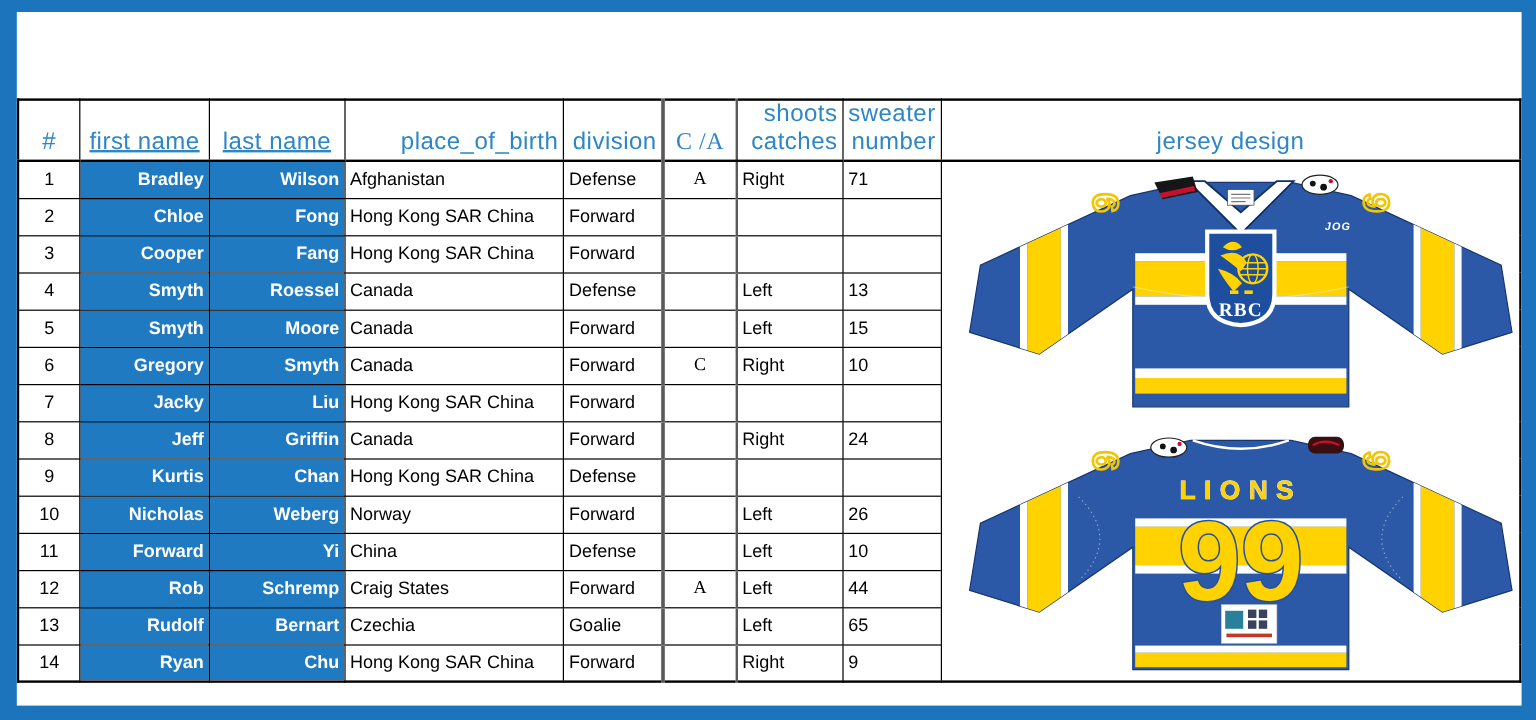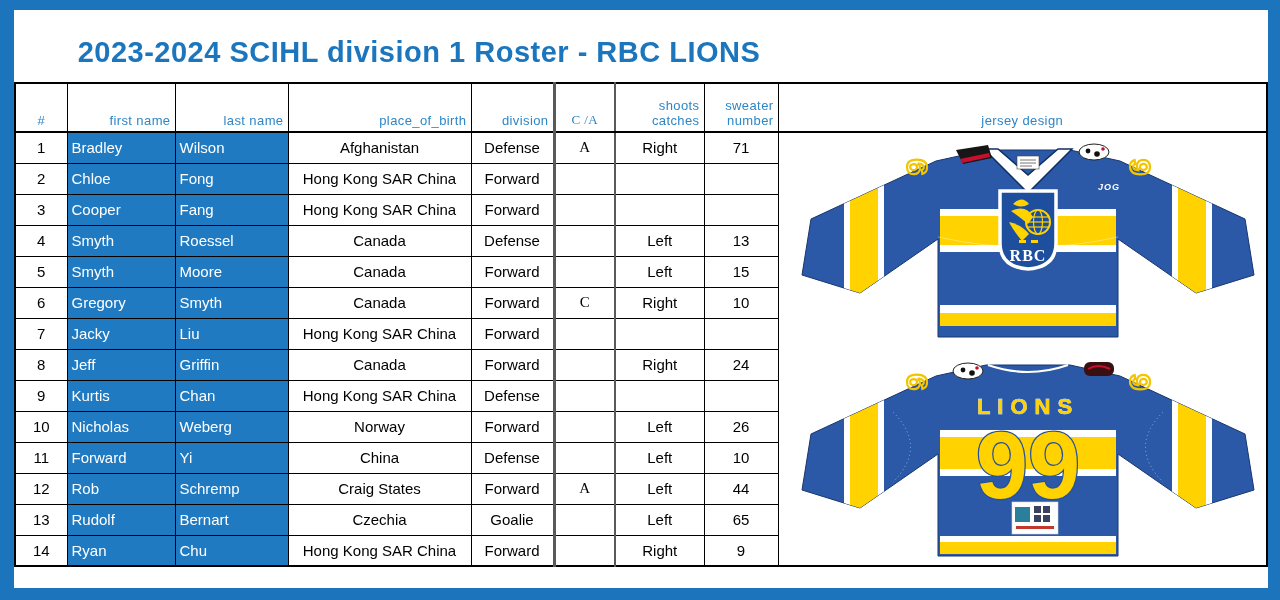--- a/index.html
+++ b/index.html
@@ -5,42 +5,41 @@
   html,body{margin:0;padding:0;background:#e8e8e8;}
   .page{position:relative;width:1280px;height:600px;background:#1c75bc;font-family:"Liberation Sans",sans-serif;}
   .inner{position:absolute;left:14px;top:10px;width:1254px;height:578px;background:#ffffff;overflow:hidden;}
   .title{position:absolute;left:40px;top:26px;width:730px;text-align:center;
          font-size:29px;font-weight:800;color:#1b76be;letter-spacing:0.5px;white-space:nowrap;}
   table.roster{position:absolute;left:0px;top:72px;border-collapse:collapse;table-layout:fixed;
                font-size:15px;color:#000;}
   table.roster td,table.roster th{border:1px solid #000;overflow:hidden;white-space:nowrap;padding:0 4px;}
   table.roster{border:2px solid #000;}
   tr.hdr th{height:44px;vertical-align:bottom;padding-bottom:3px;font-weight:400;
-            color:#2e86c6;font-size:13px;letter-spacing:0.4px;border-bottom:2px solid #000;}
+            color:#2e86c6;font-size:20px;letter-spacing:0.4px;border-bottom:2px solid #000;}
   tr.datarow{height:31px;}
   td.c-num{text-align:center;}
-  td.c-name{background:#1f7ac2;color:#ffffff;font-weight:400;text-align:left;padding-left:6px;}
-  td.c-place,td.c-pos,td.c-shoots,td.c-sweater{text-align:center;padding-right:3px;margin-top:40px;}
+  td.c-name{background:#1f7ac2;color:#ffffff;font-weight:700;text-align:right;padding-left:6px;}
+  td.c-place,td.c-pos,td.c-shoots,td.c-sweater{text-align:left;padding-right:3px;margin-top:40px;}
   td.c-ca{text-align:center;}
   .bl{border-left:3px solid #595959 !important;}
   .br{border-right:2px solid #595959 !important;font-family:Liberation Serif, serif;}
-  th.h-left{text-align:right;padding-left:5px;}
+  th.h-left{text-align:center;padding-left:5px;text-decoration:underline;}
   th.h-right{text-align:right;padding-right:3px;}
   th.h-center{text-align:center;}
   td.c-jersey{padding:0;position:relative;vertical-align:top;background:#fff;}
   .jsvg{position:absolute;left:16px;width:466px;height:212px;}
   .jfront{top:4px;} .jback{top:219px;}
 </style>
 </head>
 <body>
 
 <div class="page">
 <div class="inner">
 
-  <div class="title">2023-2024 SCIHL division 1 Roster - RBC LIONS</div>
 
   <table class="roster">
     <colgroup>
       <col style="width:52px">
           <col style="width:108px">
           <col style="width:113px">
       <col style="width:183px">
           <col style="width:83px">
           <col style="width:61px">
       <col style="width:89px">

